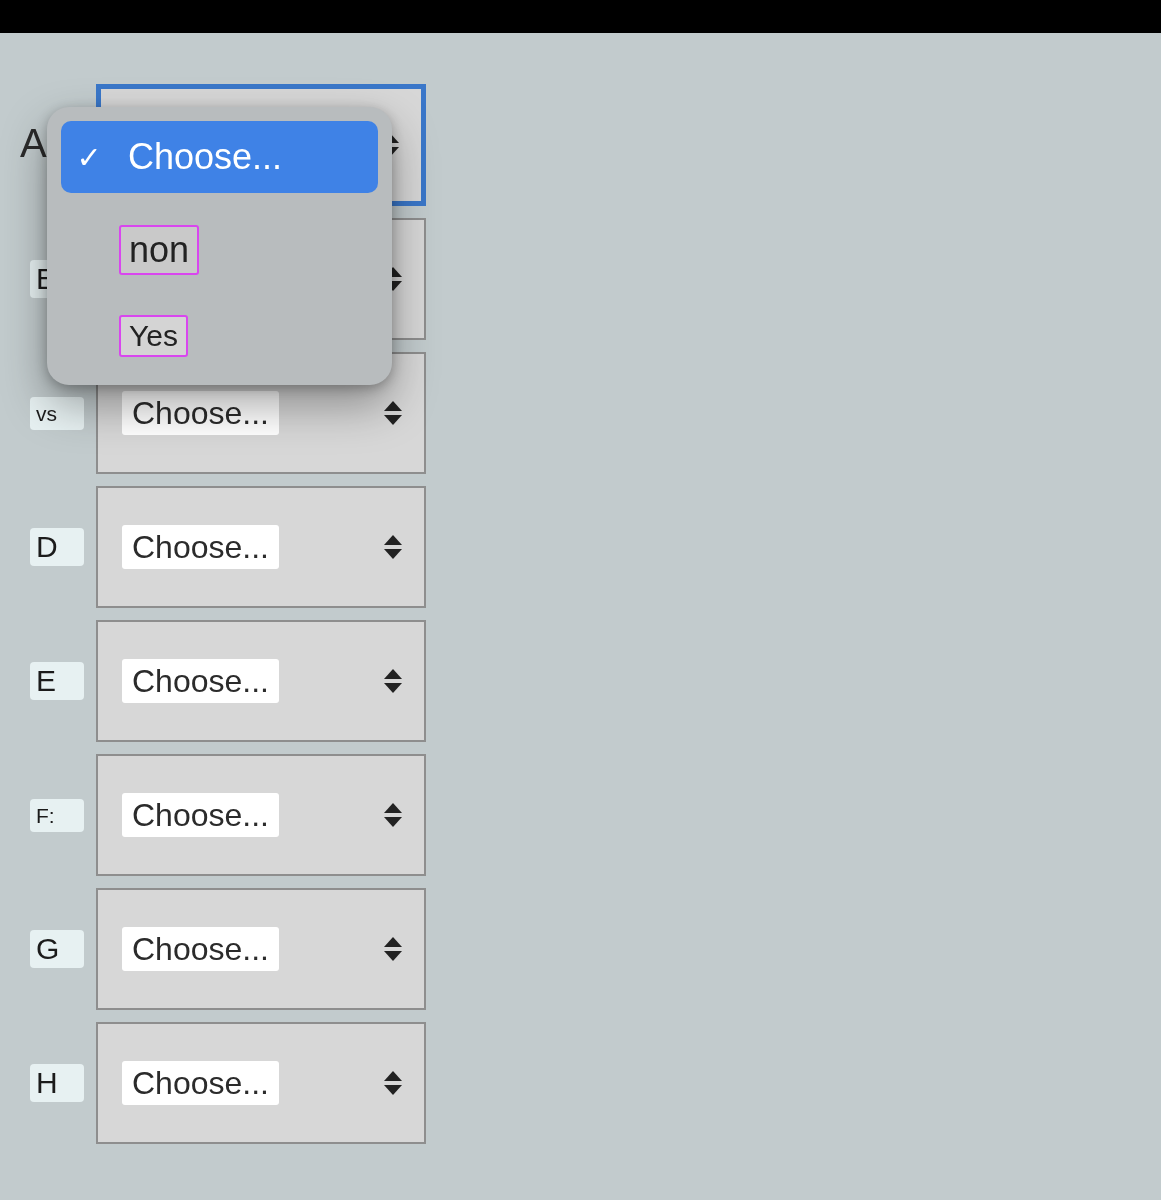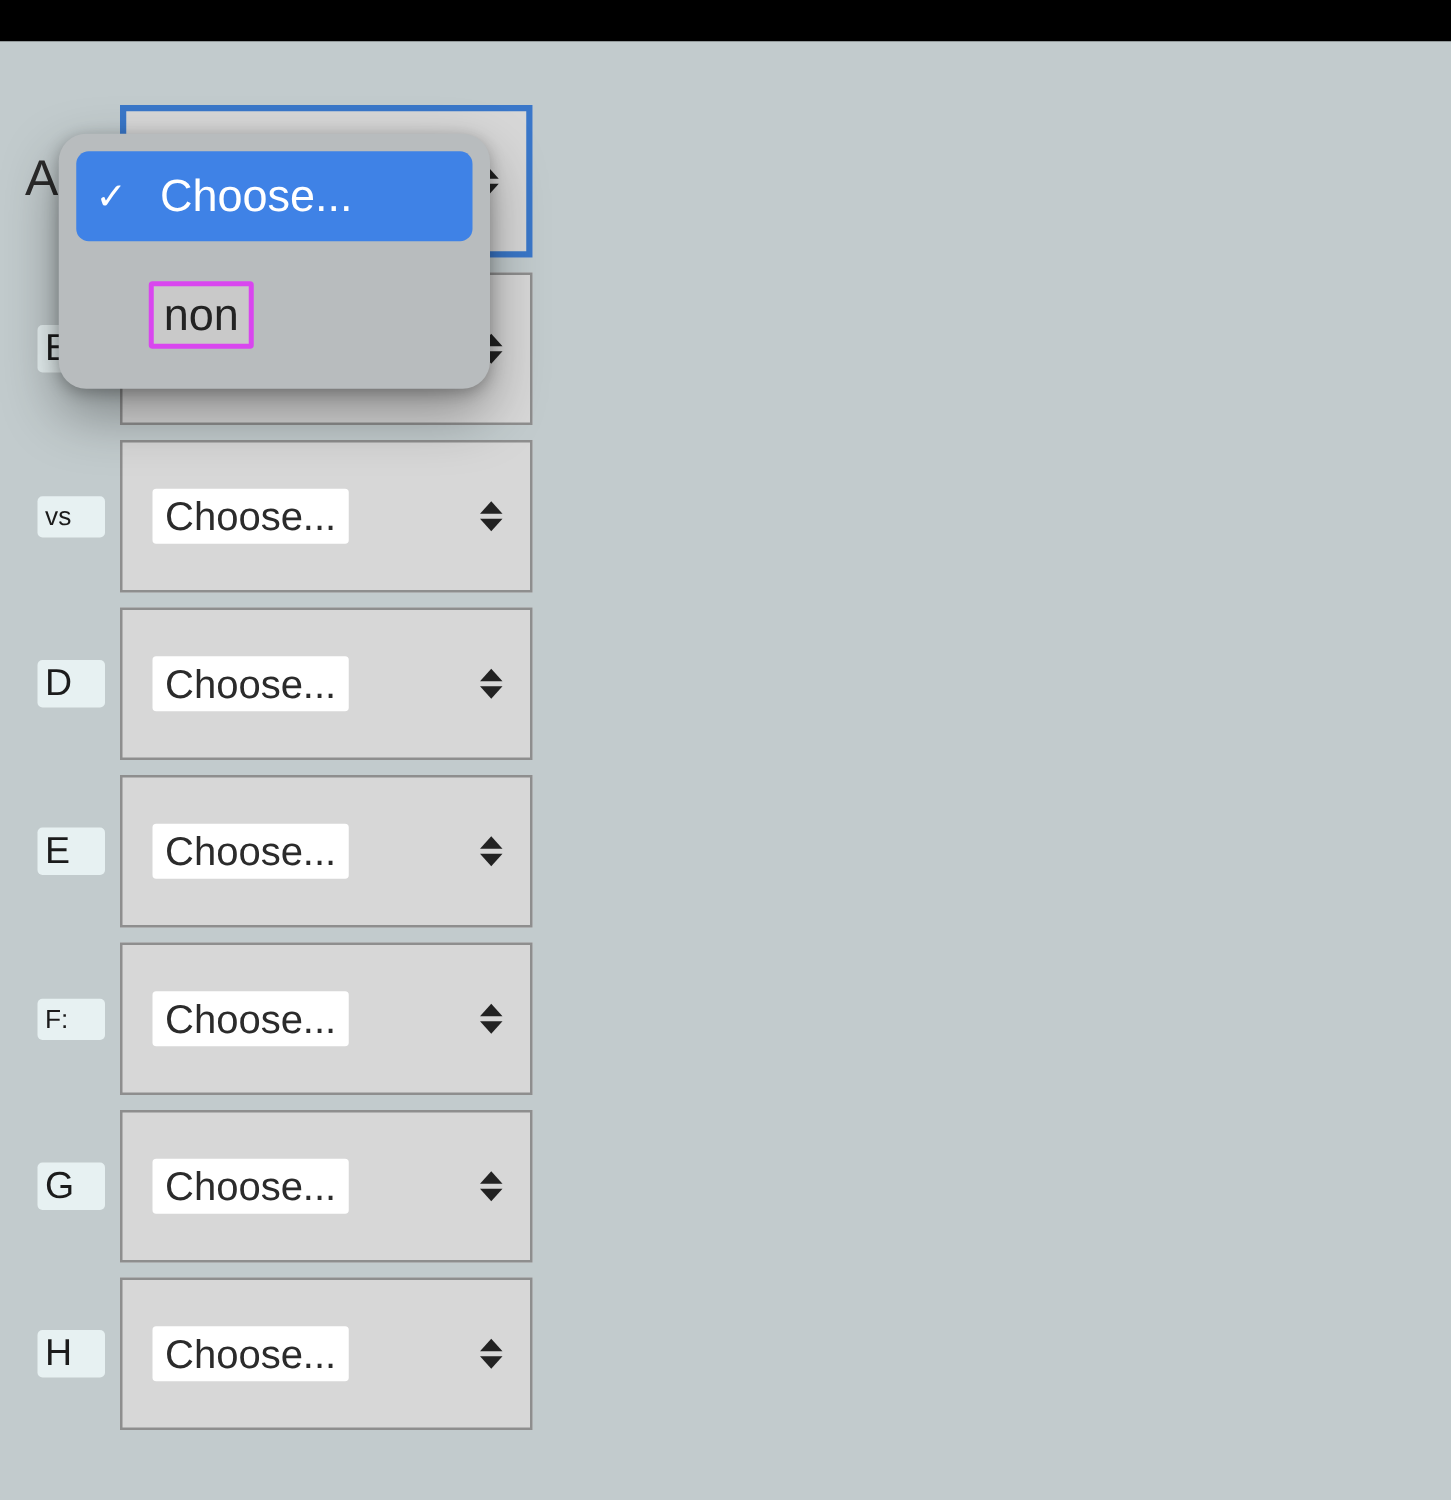--- a/index.html
+++ b/index.html
@@ -110,21 +110,21 @@
       color: #fff;
     }
     .dropdown-item.selected .check { color: #fff; }
     .dropdown-item .item-label {
       padding: 2px 8px;
       border: 1px solid transparent;
       border-radius: 3px;
     }
     .dropdown-item .item-label.boxed {
       background: #c9c9c9;
-      border: 4px solid #d946ef;
+      border: 2px solid #d946ef;
       color: #222;
     }
     .dropdown-item + .dropdown-item { margin-top: 20px; }
     .dropdown-item.compact { padding: 8px 14px; }
     .dropdown-item.compact .item-label.boxed {
       background: #d4d4d4;
       font-size: 30px;
     }
 
     .row-a-label {
@@ -234,15 +234,19 @@
 
   <div class="dropdown-popup">
     <div class="dropdown-item selected">
       <span class="check">✓</span>
       <span class="item-label">Choose...</span>
     </div>
     <div class="dropdown-item">
       <span class="check">✓</span>
       <span class="item-label boxed">non</span>
     </div>
+    <div class="dropdown-item compact">
+      <span class="check">✓</span>
+      <span class="item-label boxed">Yes</span>
+    </div>
   </div>
 
 </div>
 
 </body></html>

